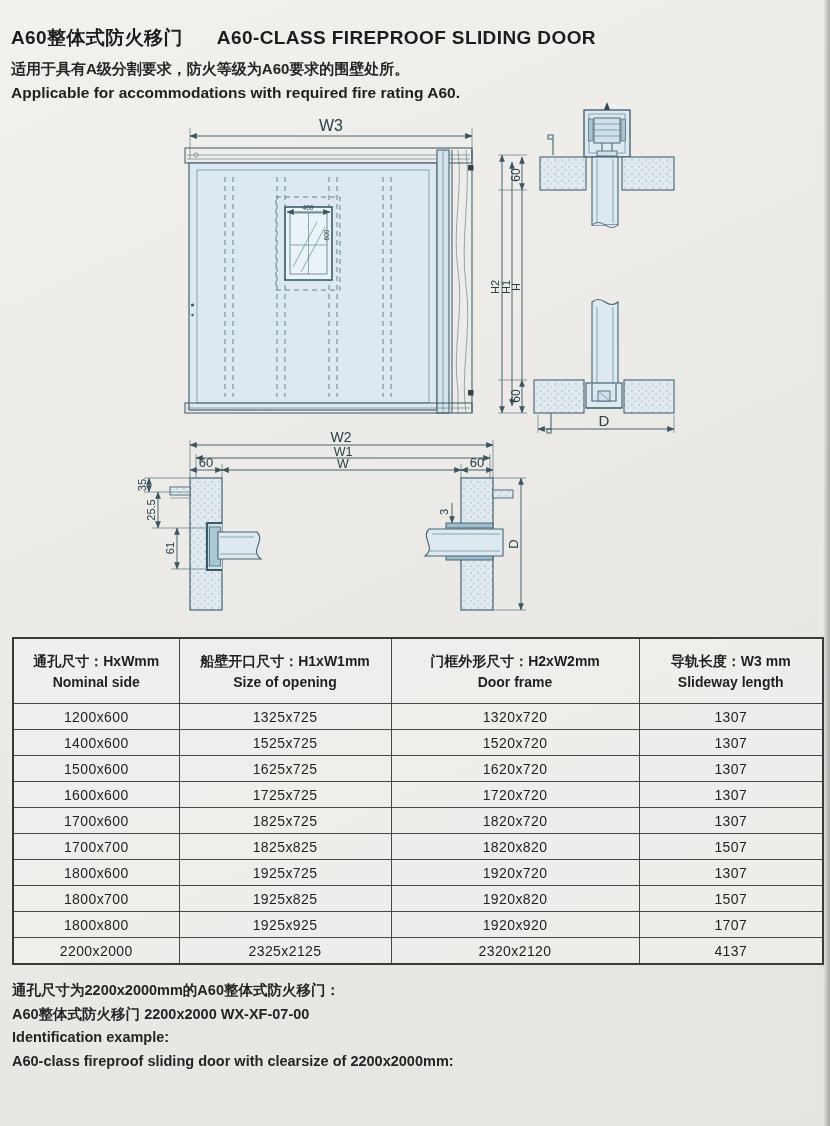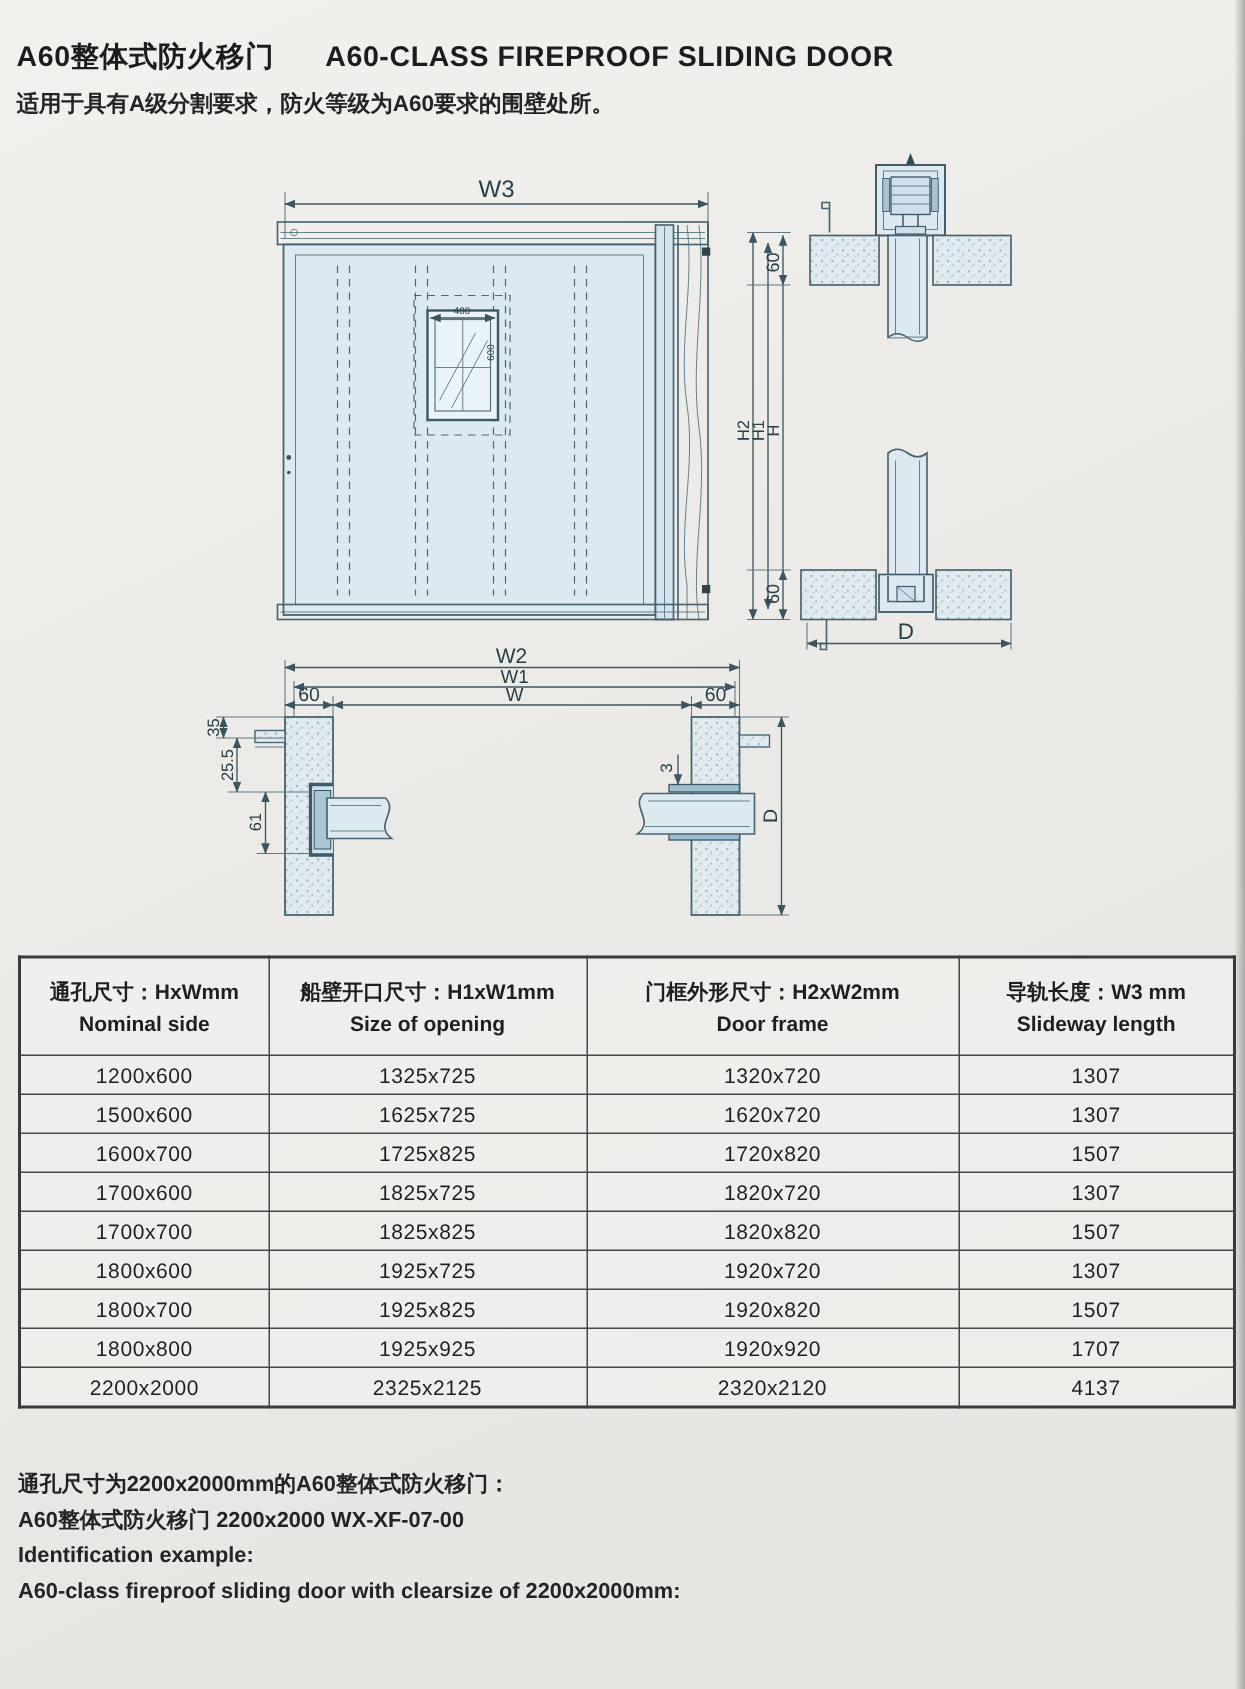--- a/index.html
+++ b/index.html
@@ -44,20 +44,21 @@
 </head>
 <body>
 
 <div class="page">
 
   <div class="hdr">
     <div class="title-row">
       <span>A60整体式防火移门</span><span class="title-en">A60-CLASS FIREPROOF SLIDING DOOR</span>
     </div>
     <div class="desc-zh">适用于具有A级分割要求，防火等级为A60要求的围壁处所。</div>
+    <div class="desc-en">Applicable for accommodations with required fire rating A60.</div>
   </div>
 
   <svg class="drawing" viewBox="0 0 830 540">
     <defs>
       <marker id="mA" viewBox="0 0 10 10" refX="9.5" refY="5" markerWidth="8" markerHeight="8" orient="auto-start-reverse">
         <path d="M0,1 L10,5 L0,9 z" fill="#3c5560"></path>
       </marker>
       <pattern id="stip" width="7" height="7" patternUnits="userSpaceOnUse">
         <rect width="7" height="7" fill="#e0eaef"></rect>
         <circle cx="2" cy="2" r="0.7" fill="#8fa6b1"></circle>
@@ -253,30 +254,36 @@
       </tr>
     </thead>
     <tbody>
         <tr>
           <td>1200x600</td>
           <td>1325x725</td>
           <td>1320x720</td>
           <td>1307</td>
         </tr>
         <tr>
+          <td>1400x600</td>
+          <td>1525x725</td>
+          <td>1520x720</td>
+          <td>1307</td>
+        </tr>
+        <tr>
           <td>1500x600</td>
           <td>1625x725</td>
           <td>1620x720</td>
           <td>1307</td>
         </tr>
         <tr>
-          <td>1600x700</td>
-          <td>1725x825</td>
-          <td>1720x820</td>
-          <td>1507</td>
+          <td>1600x600</td>
+          <td>1725x725</td>
+          <td>1720x720</td>
+          <td>1307</td>
         </tr>
         <tr>
           <td>1700x600</td>
           <td>1825x725</td>
           <td>1820x720</td>
           <td>1307</td>
         </tr>
         <tr>
           <td>1700x700</td>
           <td>1825x825</td>

